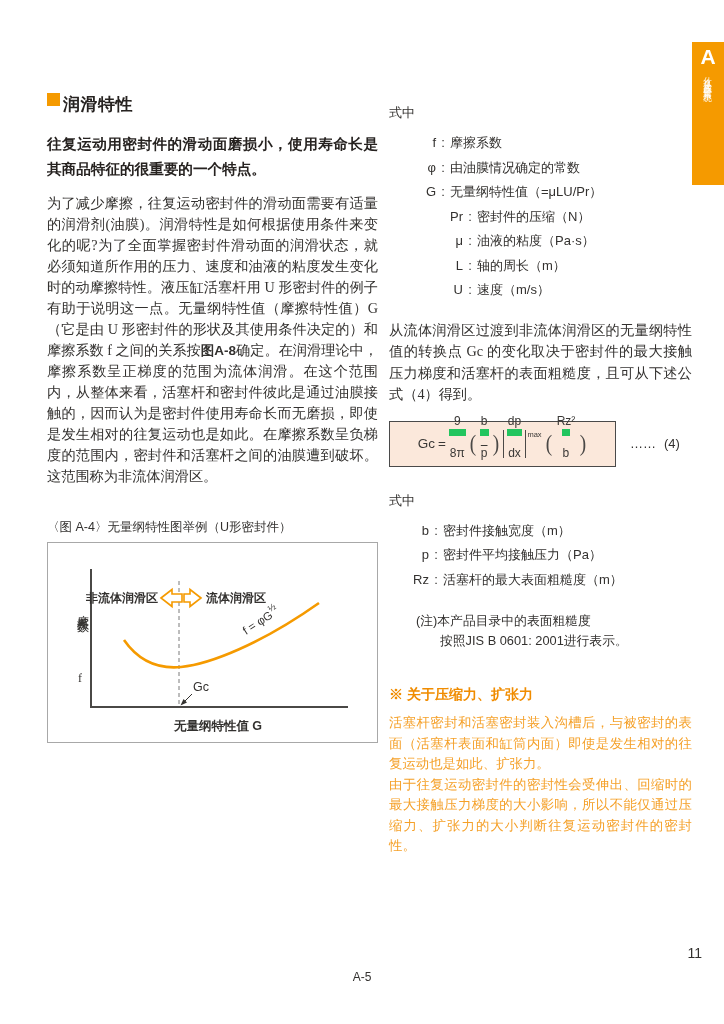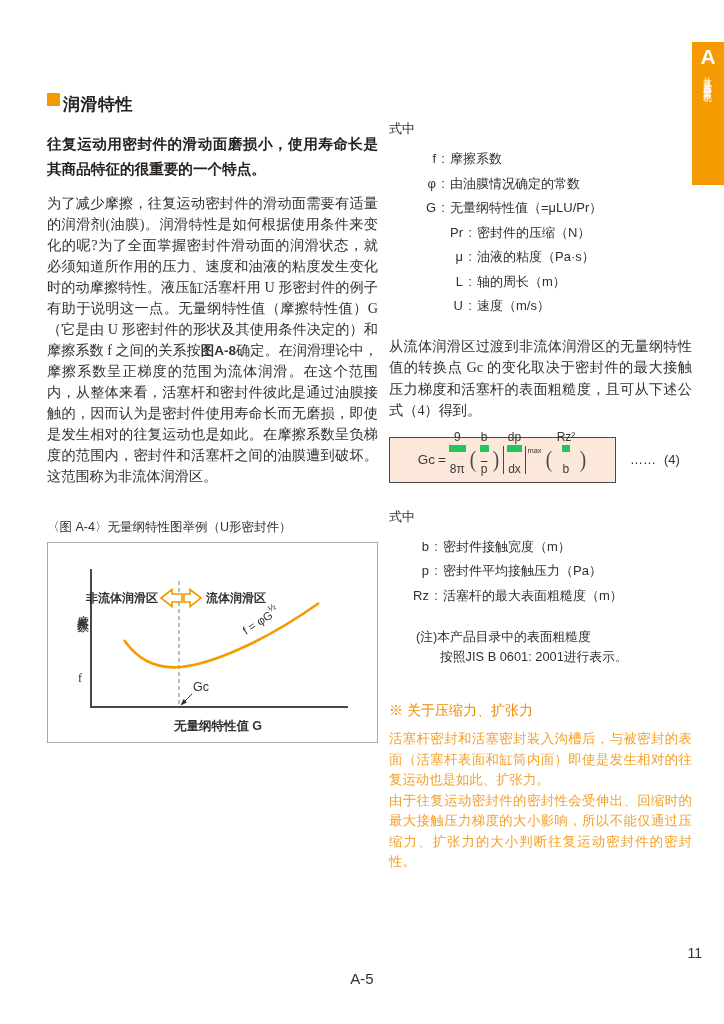--- a/index.html
+++ b/index.html
@@ -23,21 +23,21 @@
   .body-text b { font-family:"Liberation Sans", sans-serif; font-size:13.5px; }
 
   
   .figure { position:absolute; left:47px; top:519px; width:331px; }
   .fig-caption { font-size:12.5px; color:#33312f; margin-bottom:6px; }
   .fig-box { position:relative; width:331px; height:201px; border:1px solid #a8a8a8; background:#fff; }
   .ylab { position:absolute; left:26px; top:62px; writing-mode:vertical-rl; font-size:12px; color:#33312f; letter-spacing:2px; }
   .ysym { position:absolute; left:30px; top:128px; font-size:12px; color:#33312f; font-family:"Liberation Serif",serif; }
 
   
-  .right-col { position:absolute; left:389px; top:120px; width:303px; font-size:13px; color:#33312f; }
+  .right-col { position:absolute; left:389px; top:104px; width:303px; font-size:13px; color:#33312f; }
   .where { font-size:13px; color:#33312f; }
   .symlist { margin-top:9px; margin-left:27px; }
   .symline { display:flex; line-height:24.5px; }
   .symline .sym { width:20px; text-align:right; flex:none; }
   .symline .colon { width:14px; text-align:center; flex:none; }
   .symline.sub { margin-left:27px; }
   .rpara { margin-top:17px; font-family:"Liberation Serif", serif; font-size:14.2px; line-height:21.5px; text-align:justify; }
 
   .formula-row { margin-top:15px; display:flex; align-items:center; }
   .formula-box { background:#FBE8DB; border:1.5px solid #4a4a4a; width:227px; height:46px;
@@ -52,26 +52,26 @@
   .ol { text-decoration:overline; }
   .eqnum { margin-left:14px; display:flex; align-items:center; gap:8px; font-size:13px; color:#33312f; }
 
   .where2 { margin-top:25px; }
   .symlist2 { margin-top:9px; margin-left:14px; }
   .symlist2 .sym { width:26px; }
   .note { margin-top:19px; margin-left:27px; line-height:20px; font-size:12.8px; }
   .note .n2 { margin-left:24px; }
 
   .warn { margin-top:35px; }
-  .warn-h { font-size:14px; font-weight:normal; color:#F08C00; }
+  .warn-h { font-size:14px; font-weight:bold; color:#F08C00; }
   .warn-p { margin-top:9px; font-size:13.4px; color:#F5A028; line-height:20.5px; text-align:justify; }
   .warn-p + .warn-p { margin-top:0; }
 
   
-  .footer-code { position:absolute; left:0; right:0; top:970px; text-align:center; font-size:15px; color:#33312f; }
+  .footer-code { position:absolute; left:0; right:0; top:970px; text-align:center; font-size:12px; color:#33312f; }
   .footer-page { position:absolute; right:22px; top:945px; font-size:14px; color:#33312f; }
 </style>
 </head>
 <body>
 
 <div class="page">
 
   <div class="side-tab">
     <span class="letter">A</span>
     <span class="vtext">什么是液压密封系统</span>

